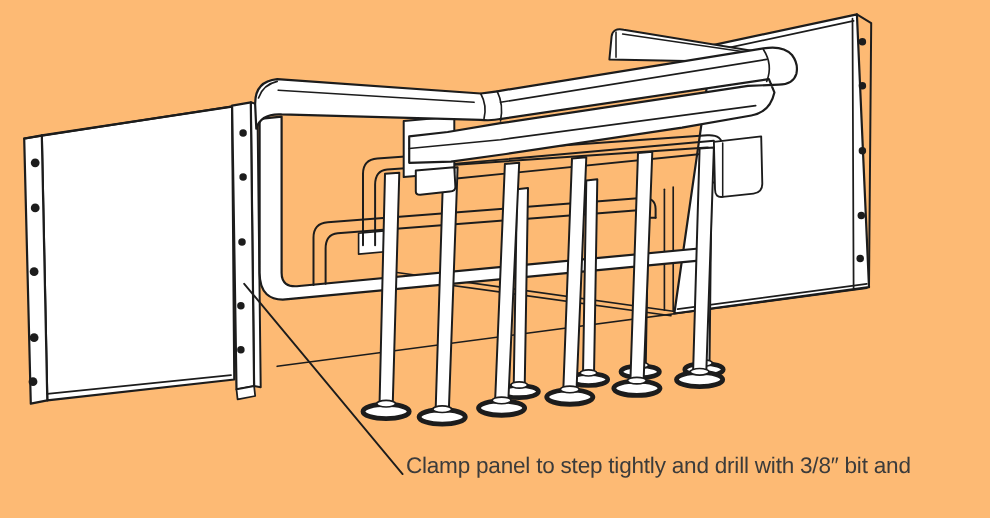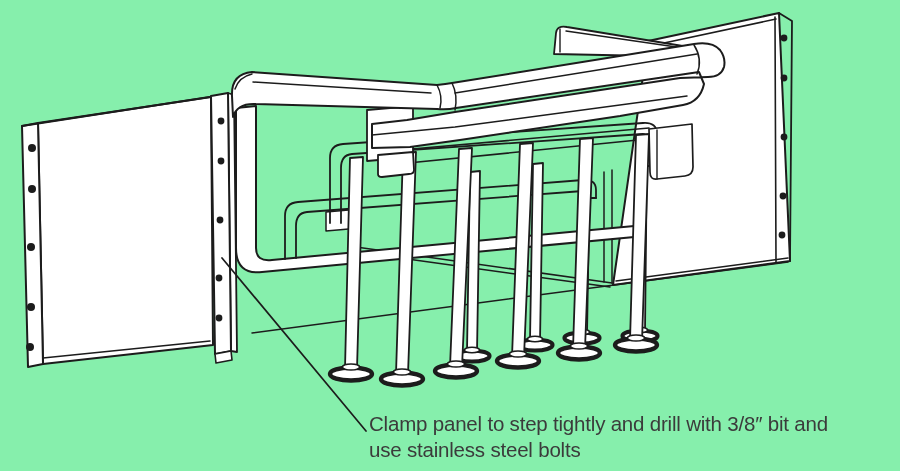--- a/index.html
+++ b/index.html
@@ -1,19 +1,19 @@
 <!DOCTYPE html>
 <html><head>
 <meta charset="utf-8">
 <style>
   html,body{margin:0;padding:0;background:#fff;}
   #stage{
     position:relative;
     width:900px;height:471px;
-    background:#86efac;
+    background:#fdba74;
     overflow:hidden;
     font-family:"Liberation Sans", sans-serif;
   }
   #drawing{position:absolute;left:0;top:0;}
   #annotation{
     position:absolute;
     left:369px;top:411px;
     width:525px;
     font-size:20.5px;
     line-height:26px;
@@ -174,16 +174,15 @@
       </g>
     </g>
 
     <g>
       <path stroke-width="1.7" d="M222,258 L366,431"></path>
     </g>
   </svg>
 
   <div id="annotation">
     <span class="ann-line">Clamp panel to step tightly and drill with 3/8″ bit and</span>
-    <span class="ann-line">use stainless steel bolts</span>
   </div>
 
 </div>
 
 </body></html>

